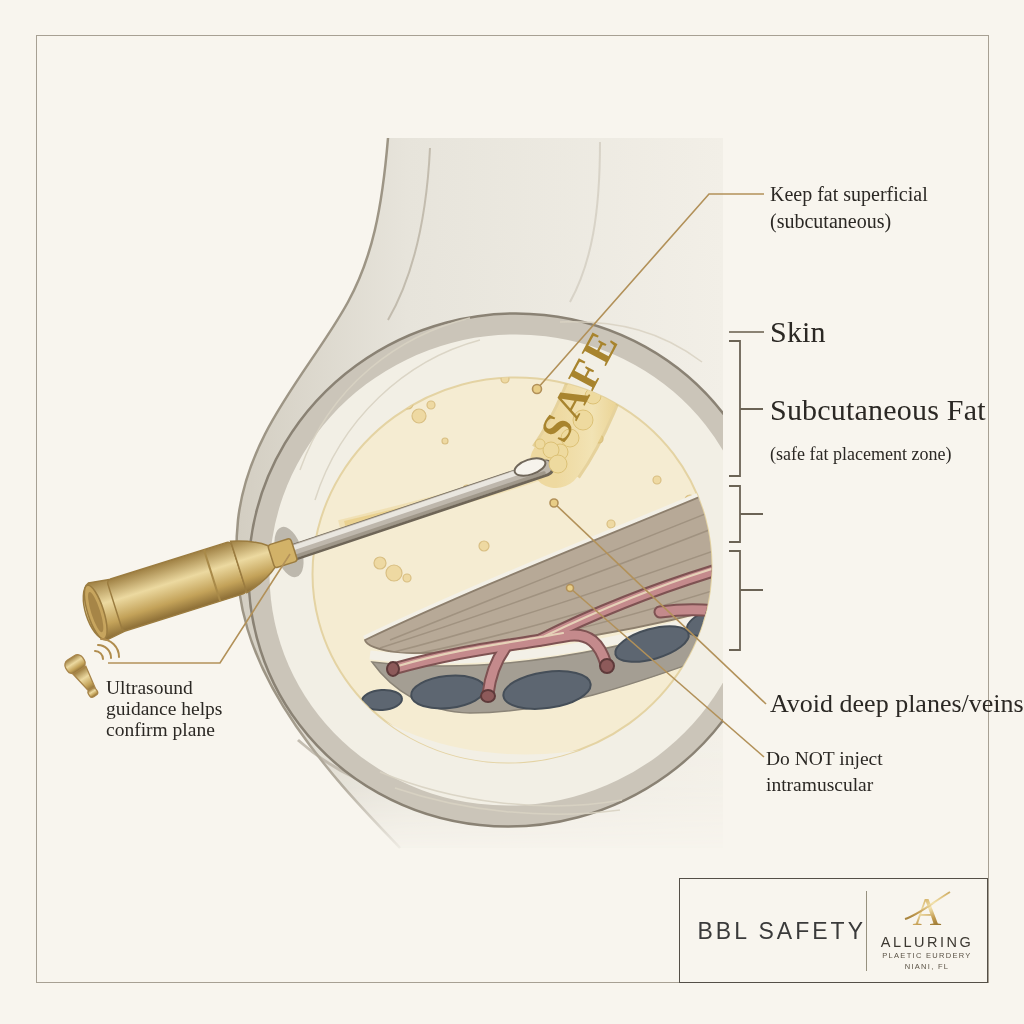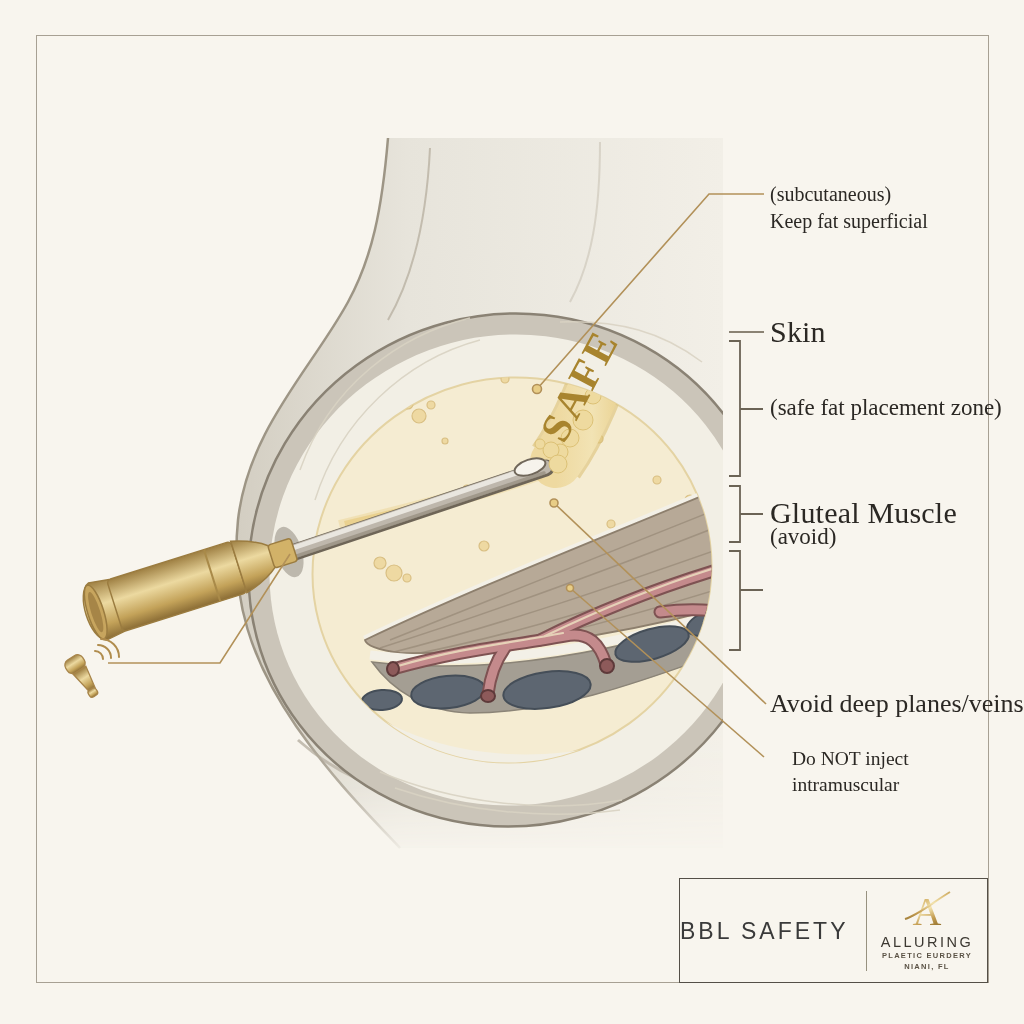--- a/index.html
+++ b/index.html
@@ -3,38 +3,38 @@
 <meta charset="utf-8">
 <style>
   html,body{margin:0;padding:0;background:#f8f5ee;}
   #stage{position:relative;width:1024px;height:1024px;background:#f8f5ee;overflow:hidden;
          font-family:"Liberation Serif",serif;color:#2b2824;}
   #frame{position:absolute;left:36px;top:35px;width:953px;height:948px;
          border:1px solid #a7a093;box-sizing:border-box;}
   #art{position:absolute;left:0;top:0;}
   .lbl{position:absolute;white-space:nowrap;color:#2b2824;}
   .main{font-size:30px;line-height:26px;letter-spacing:.2px;}
-  .sub{font-size:23px;line-height:22px;margin-top:0;}
+  .sub{font-size:18px;line-height:22px;margin-top:20px;}
   .small{font-size:26px;line-height:26px;}
   #lbl-keepfat{left:770px;top:181px;font-size:20px;line-height:27px;}
   #lbl-skin{left:770px;top:319px;}
   #lbl-subq{left:770px;top:397px;}
   #lbl-muscle{left:770px;top:500px;}
   #lbl-deep{left:770px;top:575px;}
   #lbl-avoid{left:770px;top:691px;}
-  #lbl-donot{left:766px;top:746px;font-size:19.5px;line-height:26px;margin-left:26px;}
+  #lbl-donot{left:766px;top:746px;font-size:19.5px;line-height:26px;}
   #lbl-us{left:106px;top:677px;font-size:19.5px;line-height:21px;}
   #badge{position:absolute;left:679px;top:878px;width:309px;height:105px;
          border:1.5px solid #544f47;box-sizing:border-box;display:flex;align-items:center;
          font-family:"Liberation Sans",sans-serif;}
-  #badge-title{flex:1;text-align:left;font-size:23px;letter-spacing:3px;color:#3a3a3a;line-height:34px;}
+  #badge-title{flex:1;text-align:right;font-size:23px;letter-spacing:3px;color:#3a3a3a;line-height:34px;}
   #badge-div{width:1px;height:80px;background:#97917f;}
   #badge-logo{width:120px;display:flex;flex-direction:column;align-items:center;justify-content:center;}
   #brand-name{font-size:14.5px;letter-spacing:2.5px;color:#3c3831;margin-top:1px;}
-  .brand-sub{font-size:7.5px;letter-spacing:1.3px;color:#5a5245;font-weight:bold;line-height:11px;}
+  .brand-sub{font-size:7.5px;letter-spacing:1.3px;color:#5a5245;font-weight:normal;line-height:11px;}
 </style>
 </head>
 <body>
 
 <div id="stage">
 
   <div id="frame"></div>
 
   <svg id="art" width="1024" height="1024" viewBox="0 0 1024 1024">
     <defs>
@@ -260,43 +260,45 @@
       </g>
       <g fill="none" stroke="#b08c4d" stroke-width="2" stroke-linecap="round">
         <path d="M 95,651 a 8,8 0 0 1 8,8"></path>
         <path d="M 98,645 a 13,13 0 0 1 13,13"></path>
         <path d="M 101,639 a 18,18 0 0 1 18,18"></path>
       </g>
     </g>
   </svg>
 
   <div class="lbl" id="lbl-keepfat">
+    <div>Keep fat superficial</div>
     <div>(subcutaneous)</div>
-    <div>Keep fat superficial</div>
   </div>
 
   <div class="lbl main" id="lbl-skin">Skin</div>
 
   <div class="lbl" id="lbl-subq">
+    <div class="main">Subcutaneous Fat</div>
     <div class="sub">(safe fat placement zone)</div>
   </div>
 
-  <div class="lbl" id="lbl-muscle">
-    <div class="main">Gluteal Muscle</div>
-    <div class="sub">(avoid)</div>
-  </div>
 
 
   <div class="lbl small" id="lbl-avoid">Avoid deep planes/veins</div>
 
   <div class="lbl" id="lbl-donot">
     <div>Do NOT inject</div>
     <div>intramuscular</div>
   </div>
 
+  <div class="lbl" id="lbl-us">
+    <div>Ultrasound</div>
+    <div>guidance helps</div>
+    <div>confirm plane</div>
+  </div>
 
   <div id="badge">
     <div id="badge-title">
       <div>BBL SAFETY</div>
     </div>
     <div id="badge-div"></div>
     <div id="badge-logo">
       <svg width="50" height="44" viewBox="0 0 50 44">
         <text x="25" y="36" text-anchor="middle" font-family="Liberation Serif, serif" font-size="40" fill="url(#gGrad)">A</text>
         <path d="M 3,30 C 16,26 30,14 48,3" fill="none" stroke="url(#gGrad)" stroke-width="2"></path>

